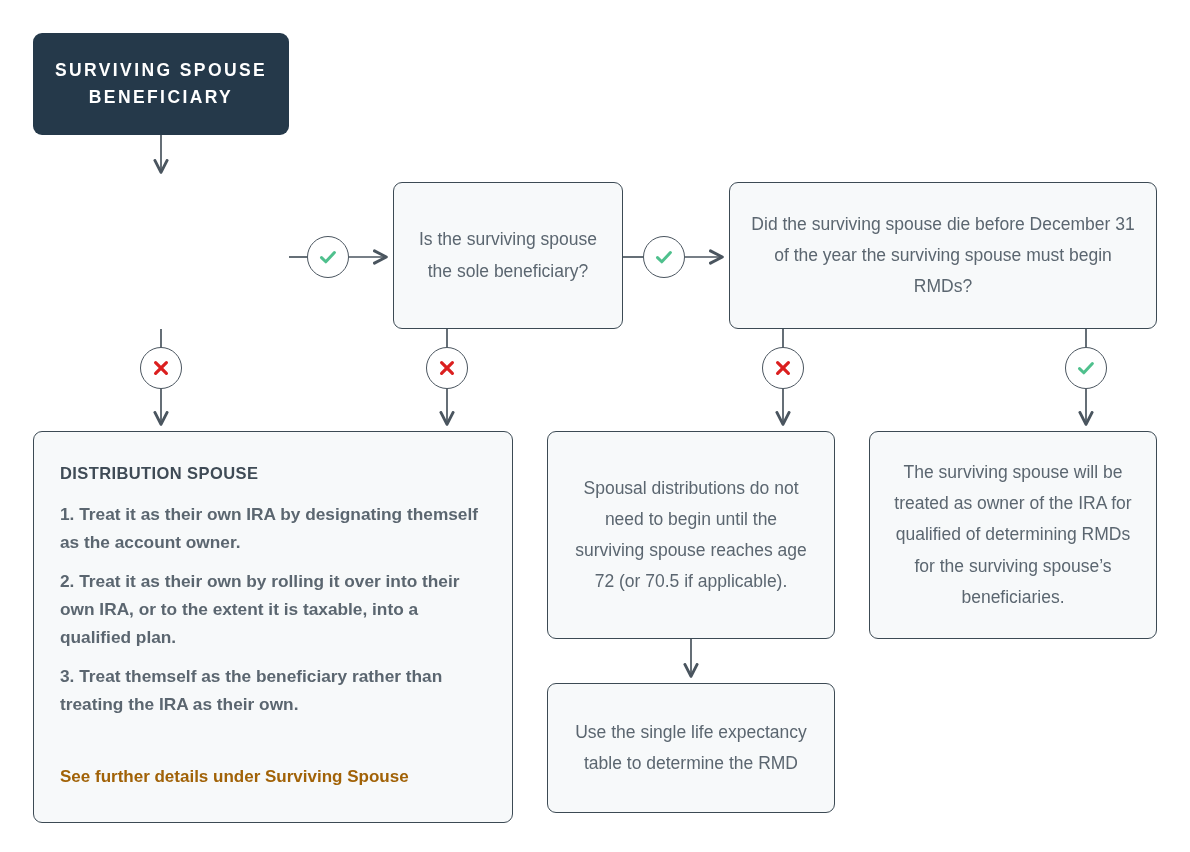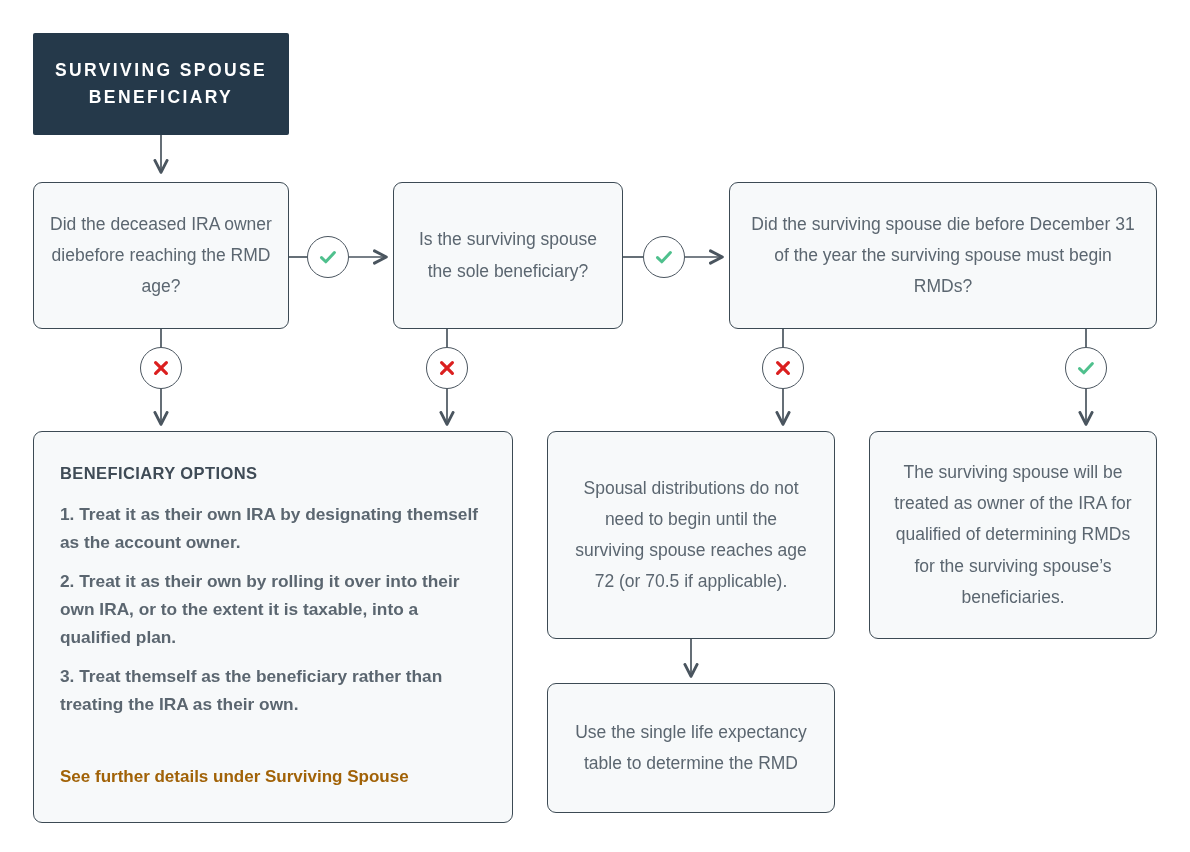--- a/index.html
+++ b/index.html
@@ -43,21 +43,21 @@
     color: #5B6670;
     font-size: 17.5px;
     line-height: 1.78;
     text-align: center;
     padding: 10px 14px;
   }
 
   .node.header-node {
     background: #25394A;
     border: none;
-    border-radius: 2px;
+    border-radius: 9px;
     color: #ffffff;
     font-weight: bold;
     letter-spacing: 2.4px;
     font-size: 17.5px;
     line-height: 1.55;
   }
 
   
   .node.doc-node {
     align-items: stretch;
@@ -135,23 +135,20 @@
 
       <line x1="691" y1="639" x2="691" y2="676" marker-end="url(#arrowhead)"></line>
     </g>
   </svg>
 
   <div class="node header-node" style="left:33px; top:33px; width:256px; height:102px;">
     <span>SURVIVING SPOUSE</span>
     <span>BENEFICIARY</span>
   </div>
 
-  <div class="node" style="left:33px; top:182px; width:256px; height:147px;">
-    <span>Did the deceased IRA owner diebefore reaching the RMD age?</span>
-  </div>
 
   <div class="node" style="left:393px; top:182px; width:230px; height:147px;">
     <span>Is the surviving spouse the sole beneficiary?</span>
   </div>
 
   <div class="node" style="left:729px; top:182px; width:428px; height:147px;">
     <span>Did the surviving spouse die before December 31 of the year the surviving spouse must begin RMDs?</span>
   </div>
 
   <div class="badge" style="left:307px; top:236px;">
@@ -184,21 +181,21 @@
     </svg>
   </div>
 
   <div class="badge" style="left:1065px; top:347px;">
     <svg width="22" height="22" viewBox="0 0 22 22" aria-hidden="true">
       <path d="M4.5,11.6 L8.8,15.8 L17.4,6.6" fill="none" stroke="#4FC08D" stroke-width="3" stroke-linecap="round" stroke-linejoin="round"></path>
     </svg>
   </div>
 
   <div class="node doc-node" style="left:33px; top:431px; width:480px; height:392px;">
-    <div class="doc-title">BENEFICIARY OPTIONS</div>
+    <div class="doc-title">DISTRIBUTION SPOUSE</div>
     <div class="doc-item">1. Treat it as their own IRA by designating themself as the account owner.</div>
     <div class="doc-item">2. Treat it as their own by rolling it over into their own IRA, or to the extent it is taxable, into a qualified plan.</div>
     <div class="doc-item">3. Treat themself as the beneficiary rather than treating the IRA as their own.</div>
     <div class="doc-footer">See further details under Surviving Spouse</div>
   </div>
 
   <div class="node" style="left:547px; top:431px; width:288px; height:208px; padding:28px 22px;">
     <span>Spousal distributions do not need to begin until the surviving spouse reaches age 72 (or 70.5 if applicable).</span>
   </div>
 

